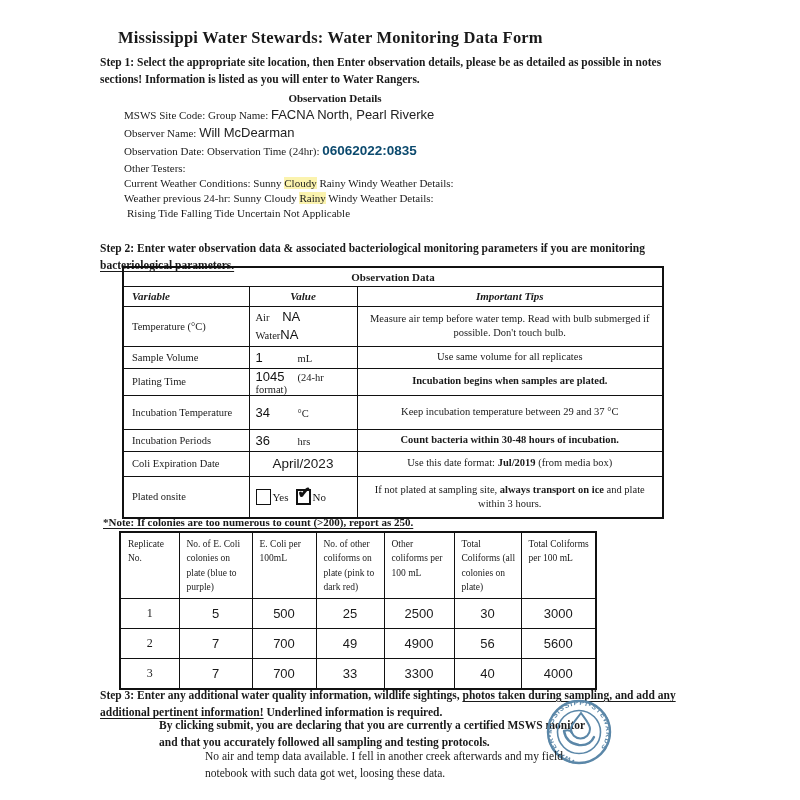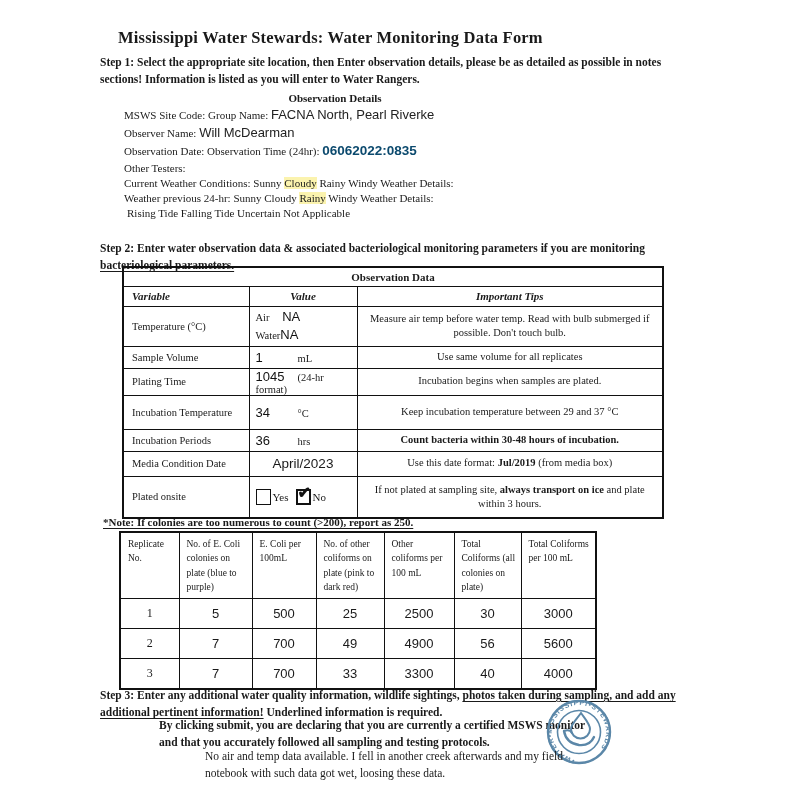--- a/index.html
+++ b/index.html
@@ -128,38 +128,38 @@
     <td class="val-cell">
       <span class="num vspan">1</span><span class="unit">mL</span>
     </td>
     <td class="tip-cell">Use same volume for all replicates</td>
   </tr>
   <tr style="height:22px">
     <td class="var-cell">Plating Time</td>
     <td class="val-cell">
       <span class="num vspan">1045</span><span class="unit">(24-hr format)</span>
     </td>
-    <td class="tip-cell" style="font-weight:normal">Incubation begins when samples are plated.</td>
+    <td class="tip-cell" style="font-weight:bold">Incubation begins when samples are plated.</td>
   </tr>
   <tr style="height:34px">
     <td class="var-cell">Incubation Temperature</td>
     <td class="val-cell">
       <span class="num vspan">34</span><span class="unit">°C</span>
     </td>
     <td class="tip-cell">Keep incubation temperature between 29 and 37 °C</td>
   </tr>
   <tr style="height:22px">
     <td class="var-cell">Incubation Periods</td>
     <td class="val-cell">
       <span class="num vspan">36</span><span class="unit">hrs</span>
     </td>
     <td class="tip-cell" style="font-weight:bold">Count bacteria within 30-48 hours of incubation.</td>
   </tr>
   <tr style="height:25px">
-    <td class="var-cell">Media Condition  Date</td>
+    <td class="var-cell">Coli Expiration  Date</td>
     <td class="center-val">April/2023</td>
     <td class="tip-cell">
       <span>Use this date format: </span><b>Jul/2019</b><span> (from media box)</span>
     </td>
   </tr>
   <tr style="height:42px">
     <td class="var-cell">Plated onsite</td>
     <td class="val-cell">
       <span class="cb"></span><span class="cb-label">Yes</span><span class="cb checked"><span class="mark">✔</span></span><span class="cb-label">No</span>
     </td>

